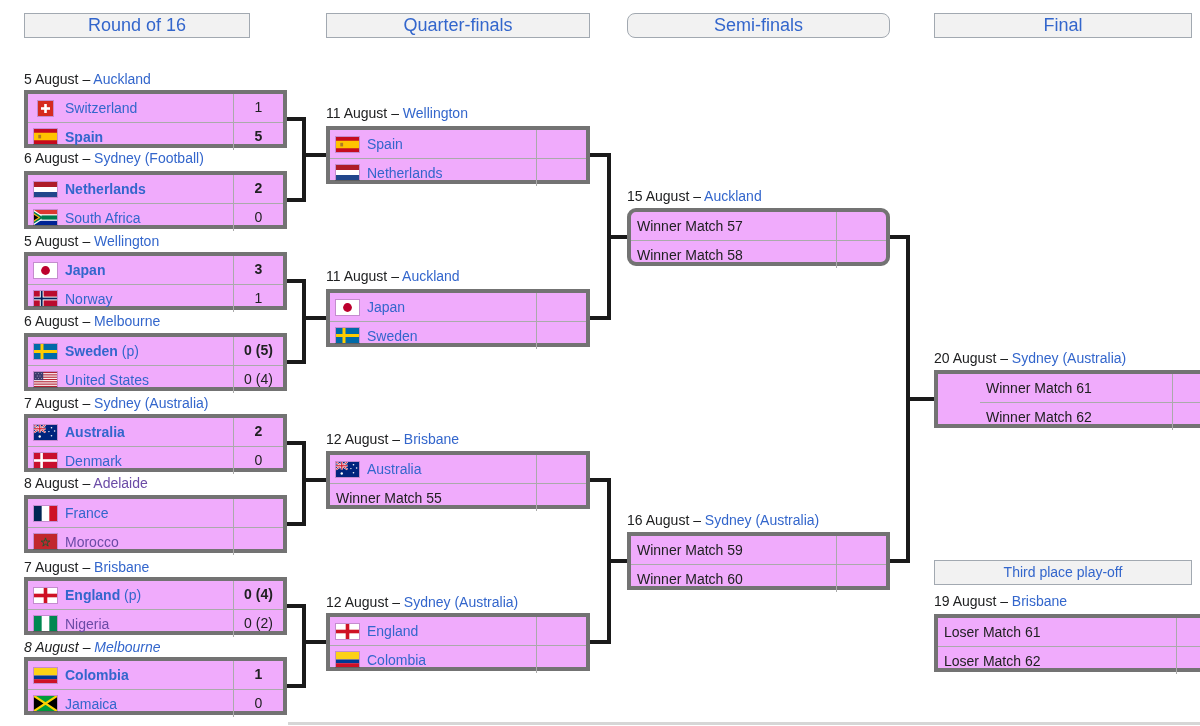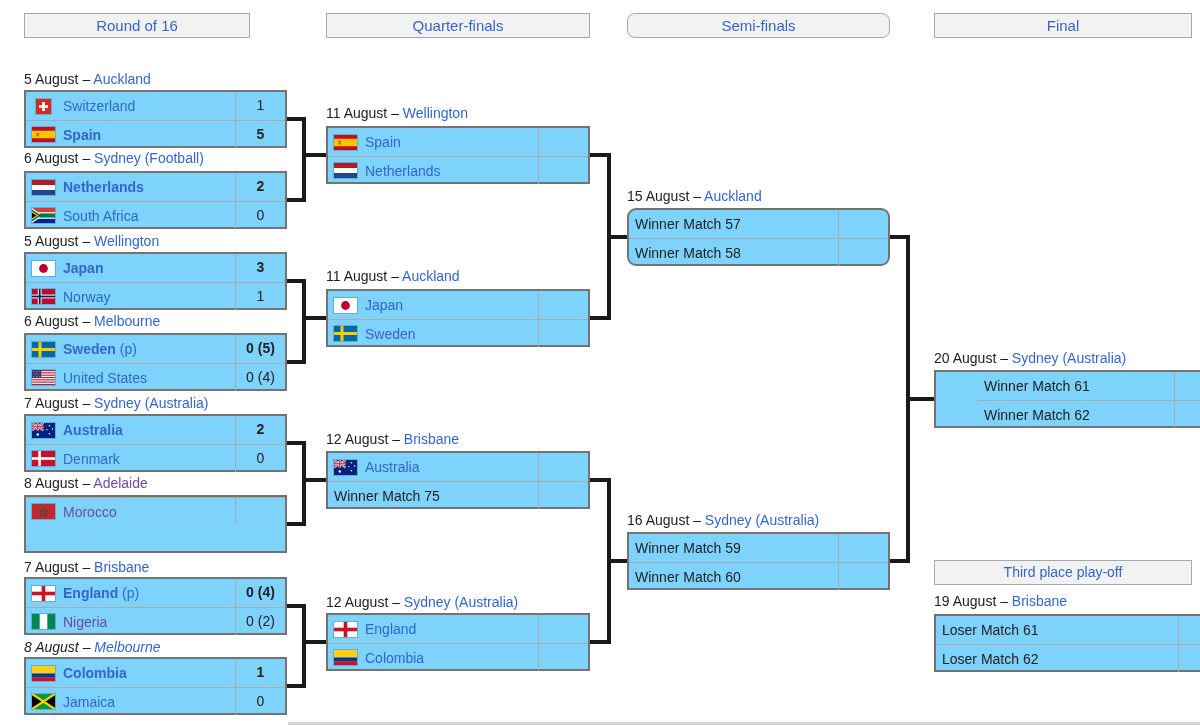--- a/index.html
+++ b/index.html
@@ -6,35 +6,35 @@
   body{
     width:1200px;height:726px;background:#ffffff;
     font-family:"Liberation Sans","DejaVu Sans",sans-serif;
     font-size:14px;color:#202122;
   }
   #stage{position:relative;width:1200px;height:726px;overflow:hidden;background:#fff;}
 
   .col-header{
     position:absolute;top:13px;height:25px;box-sizing:border-box;
     border:1px solid #a2a9b1;background:#f2f2f2;
-    text-align:center;line-height:23px;font-size:15px;color:#3366cc;
+    text-align:center;line-height:23px;font-size:18px;color:#3366cc;
   }
   #hdr0{left:24px;width:226px;}
   #hdr1{left:326px;width:264px;}
   #hdr2{left:627px;width:263px;border-radius:8px;}
   #hdr3{left:934px;width:258px;}
   #hdr-third{left:934px;top:560px;width:258px;position:absolute;height:25px;box-sizing:border-box;
     border:1px solid #a2a9b1;background:#f2f2f2;text-align:center;line-height:23px;color:#3366cc;}
 
   .date-label{position:absolute;height:18px;line-height:18px;white-space:nowrap;color:#202122;}
   .link{color:#3366cc;cursor:pointer;text-decoration:none;}
   .visited{color:#6b4ba6;}
 
   .match{position:absolute;box-sizing:border-box;height:58px;
-    border:2px solid #737373;background:#7dd3fc;}
+    border:4px solid #737373;background:#f0abfc;}
   .team-row{position:relative;height:28px;box-sizing:border-box;display:flex;align-items:center;}
   .team-row.second{border-top:1px solid #aaaaaa;}
   .flagbox{width:23px;height:15px;margin-left:6px;margin-right:8px;flex:none;
     display:flex;justify-content:center;align-items:center;}
   .flagbox svg{box-shadow:0 0 0 1px rgba(0,0,0,0.18);display:block;}
   .team-name{white-space:nowrap;}
   .plainname{margin-left:6px;color:#202122;}
   .winner{font-weight:bold;}
   .suffix{font-weight:normal;color:#3366cc;}
   .score{position:absolute;right:0;top:0;bottom:0;width:50px;box-sizing:border-box;
@@ -210,20 +210,31 @@
               <rect x="6.3" width="2.6" height="15" fill="#fff"></rect>
               <rect y="6.2" width="23" height="2.6" fill="#fff"></rect>
             </svg>
           </span>
           <span class="team-name link">Denmark</span>
           <div class="score">0</div>
         </div>
       </div>
       <div class="date-label" style="left: 24px; top: 474px;"><span>8 August</span><span> – </span><span class="link visited">Adelaide</span></div>
       <div class="match" style="left: 24px; top: 495px; width: 263px;">
+        <div class="team-row">
+          <span class="flagbox">
+            <svg width="23" height="15" viewBox="0 0 23 15">
+              <rect width="23" height="15" fill="#fff"></rect>
+              <rect width="7.67" height="15" fill="#002654"></rect>
+              <rect x="15.33" width="7.67" height="15" fill="#ce1126"></rect>
+            </svg>
+          </span>
+          <span class="team-name link">France</span>
+          <div class="score"></div>
+        </div>
         <div class="team-row second">
           <span class="flagbox">
             <svg width="23" height="15" viewBox="0 0 23 15">
               <rect width="23" height="15" fill="#c1272d"></rect>
               <path d="M11.5,3.9 L12.55,7.05 L15.85,7.05 L13.15,9 L14.2,12.1 L11.5,10.15 L8.8,12.1 L9.85,9 L7.15,7.05 L10.45,7.05 Z" fill="none" stroke="#006233" stroke-width="0.8"></path>
             </svg>
           </span>
           <span class="team-name link visited">Morocco</span>
           <div class="score"></div>
         </div>
@@ -347,21 +358,21 @@
                 <circle cx="20.6" cy="6" r="0.8"></circle>
                 <circle cx="17.5" cy="10.8" r="0.8"></circle>
                 <circle cx="14.9" cy="6.6" r="0.7"></circle>
               </g>
             </svg>
           </span>
           <span class="team-name link">Australia</span>
           <div class="score"></div>
         </div>
         <div class="team-row second">
-          <span class="team-name plainname">Winner Match 75</span>
+          <span class="team-name plainname">Winner Match 55</span>
           <div class="score"></div>
         </div>
       </div>
       <div class="date-label" style="left: 326px; top: 593px;"><span>12 August</span><span> – </span><span class="link">Sydney (Australia)</span></div>
       <div class="match" style="left: 326px; top: 613px; width: 264px;">
         <div class="team-row">
           <span class="flagbox">
             <svg width="23" height="15" viewBox="0 0 23 15">
               <rect width="23" height="15" fill="#fff"></rect>
               <rect x="9.7" width="3.6" height="15" fill="#ce1124"></rect>

